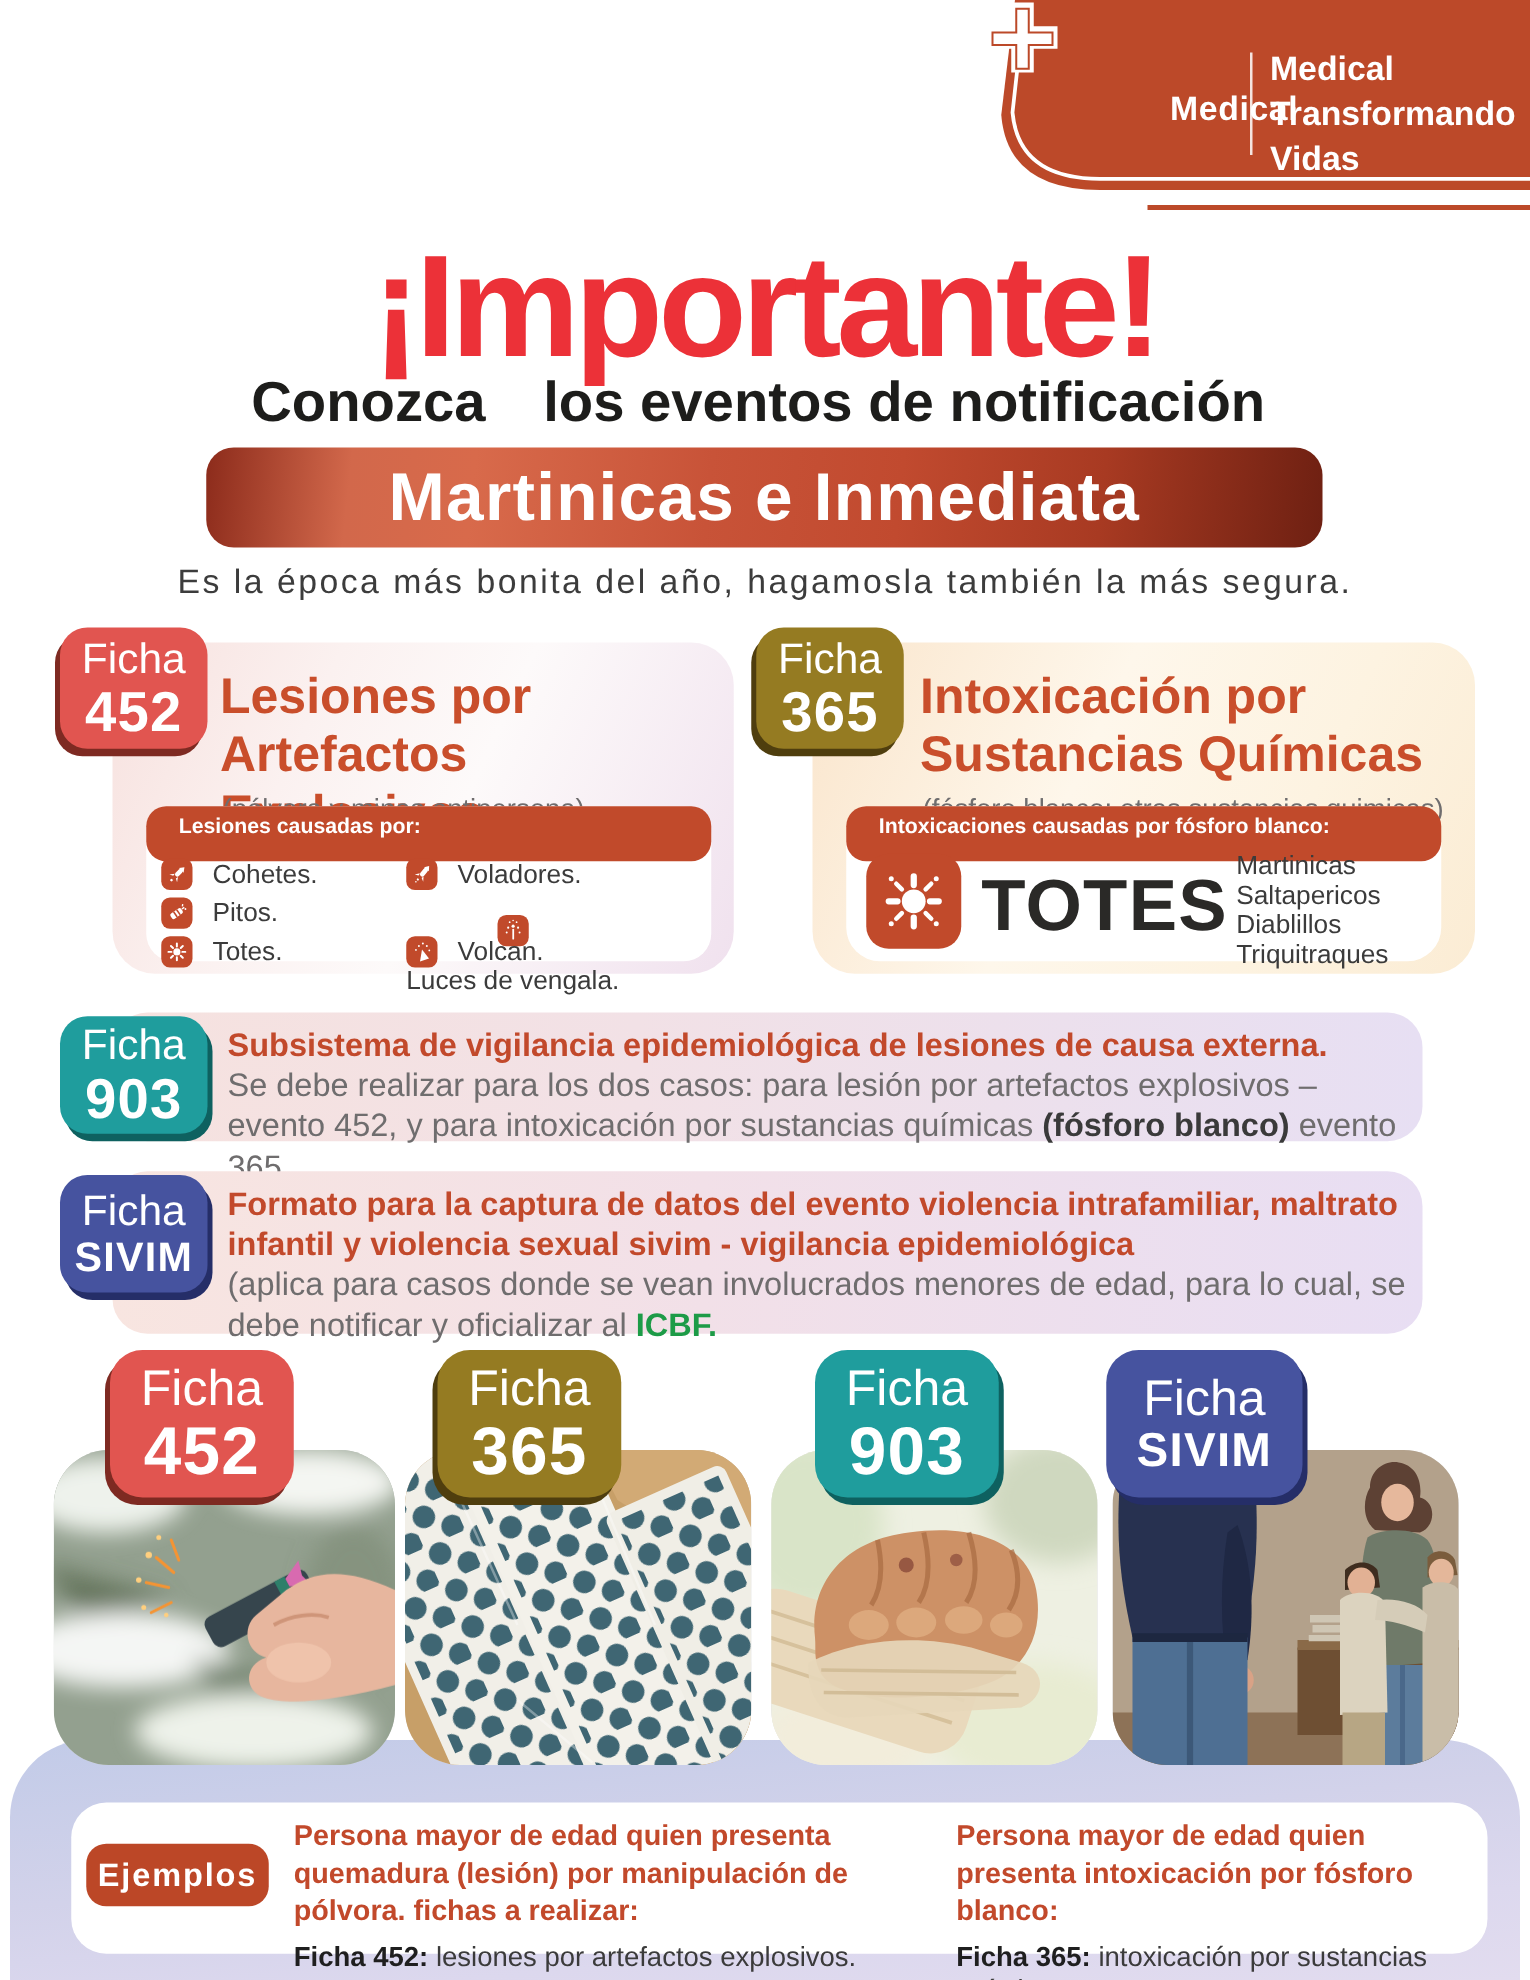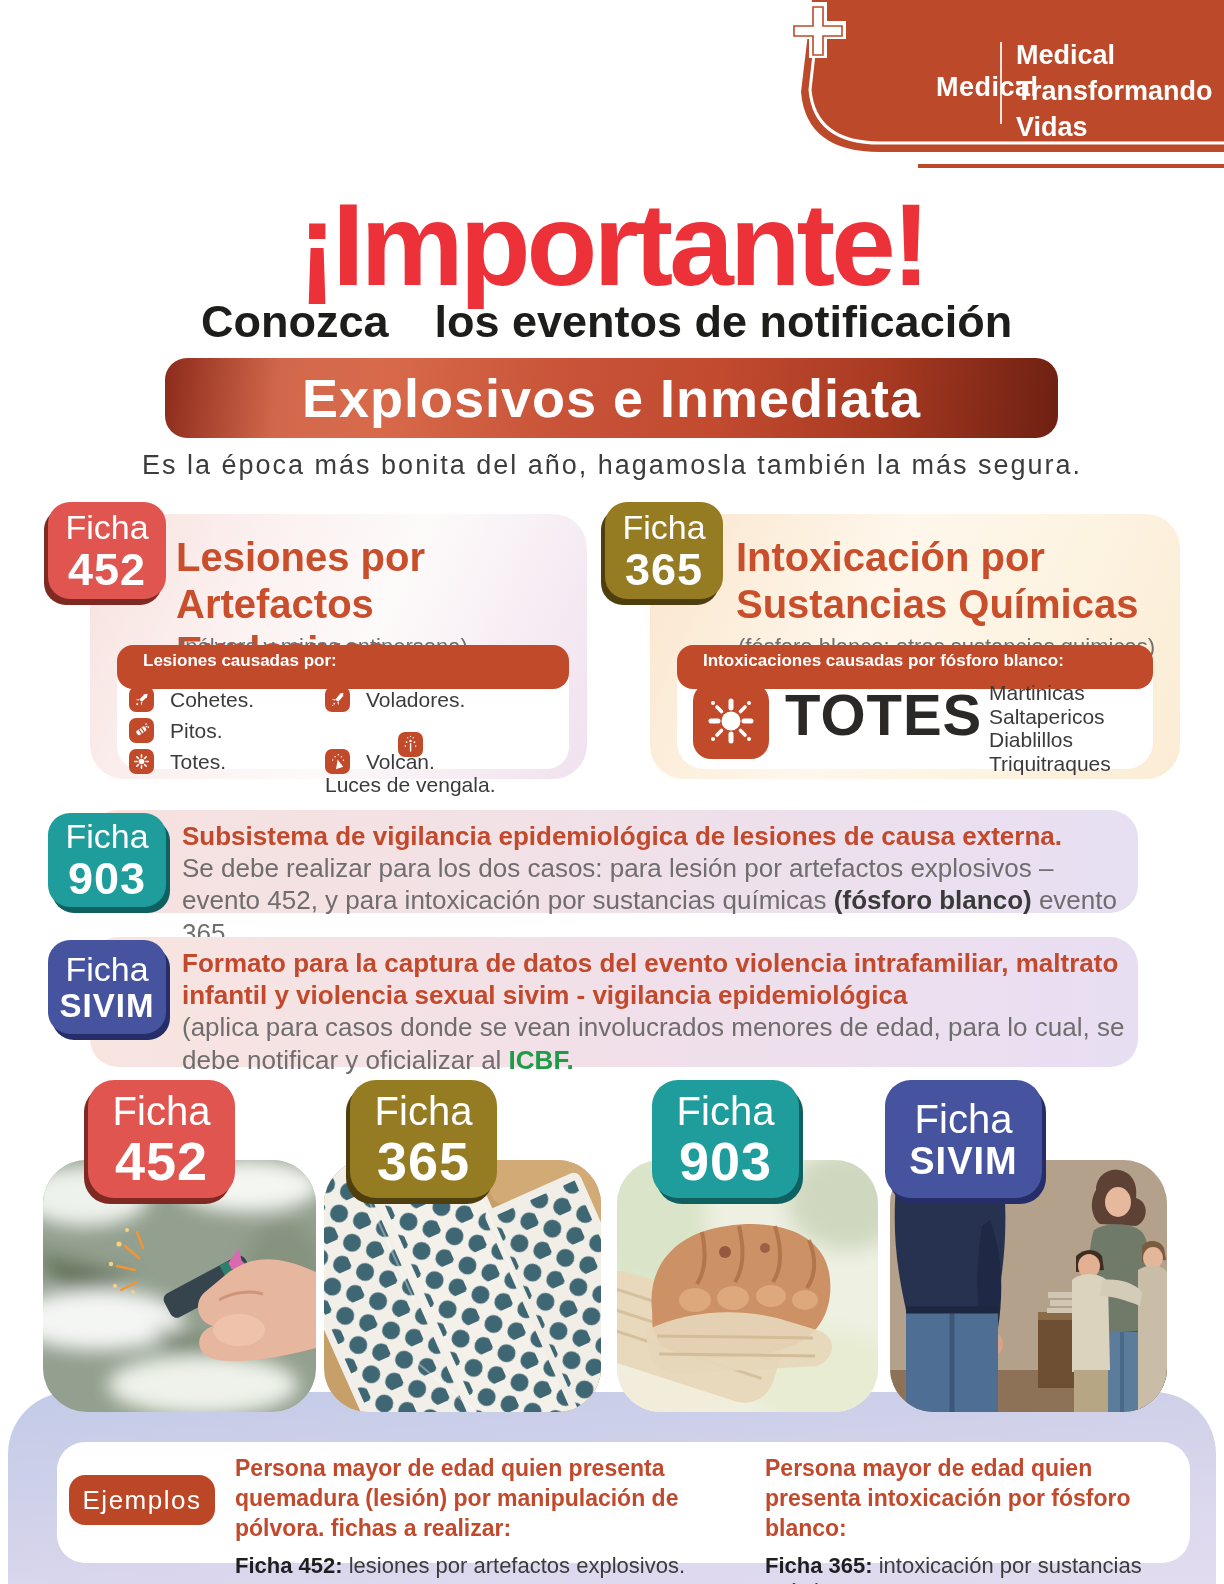--- a/index.html
+++ b/index.html
@@ -57,21 +57,21 @@
   .card-452 .white-box{width:452px;}
   .card-365 .white-box{width:476px;border-radius:27px;}
   .red-bar{position:absolute;left:0;top:0;right:0;height:44px;border-radius:16px;background:#c14a2b;
     color:#fff;font-size:17px;font-weight:bold;line-height:32px;padding-left:26px;box-sizing:border-box;}
   .fw-item{position:absolute;display:flex;align-items:center;gap:16px;}
   .fw-icon{width:25px;height:25px;border-radius:7px;background:#c14a2b;flex:0 0 auto;
     display:flex;align-items:center;justify-content:center;}
   .fw-label{font-size:21px;color:#3b3b3b;}
   .totes-tile{position:absolute;left:16px;top:38px;width:76px;height:76px;border-radius:18px;background:#c14a2b;
     display:flex;align-items:center;justify-content:center;}
-  .totes-word{position:absolute;left:108px;top:36px;font-size:58px;font-weight:800;color:#2a2927;letter-spacing:1px;}
+  .totes-word{position:absolute;left:108px;top:46px;font-size:58px;font-weight:800;color:#2a2927;letter-spacing:1px;}
   .totes-list{position:absolute;left:312px;top:36px;font-size:21px;color:#3b3b3b;line-height:1.12;}
 
   
   .wide-row{position:absolute;left:90px;width:1048px;border-radius:28px;z-index:2;}
   .row-903{top:810px;height:103px;
     background:linear-gradient(90deg,#f6e2df 0%,#f2e1e6 40%,#e7dff3 100%);}
   .row-sivim{top:937px;height:130px;
     background:linear-gradient(90deg,#f8e5e0 0%,#f2e0e8 45%,#e8def3 100%);}
   .wide-row .badge{left:-42px;top:3px;width:118px;height:94px;}
   .row-text{position:absolute;left:92px;top:10px;width:945px;font-size:26px;line-height:1.24;color:#6f6d6e;}
@@ -84,21 +84,21 @@
   .photo-card svg{display:block;}
   .g-badge{width:147px;height:118px;border-radius:26px;top:1080px;z-index:3;}
   .g-badge .bf{font-size:40px;}
   .g-badge .bn{font-size:54px;}
   .g-badge.badge-sivim .bn{font-size:38px;}
 
   
   .examples-panel{position:absolute;left:57px;top:1442px;width:1133px;height:121px;background:#fff;
     border-radius:28px;z-index:3;}
   .examples-pill{position:absolute;left:12px;top:33px;width:146px;height:50px;border-radius:16px;background:#bc4727;
-    display:flex;align-items:center;justify-content:center;color:#fff;font-size:26px;font-weight:400;letter-spacing:1.5px;}
+    display:flex;align-items:center;justify-content:center;color:#fff;font-size:26px;font-weight:700;letter-spacing:1.5px;}
   .ex-col{position:absolute;top:12px;}
   .ex-col-1{left:178px;width:525px;}
   .ex-col-2{left:708px;width:420px;}
   .ex-heading{font-size:23px;font-weight:bold;color:#c2492b;line-height:1.3;}
   .ex-item{font-size:22px;color:#3b3b3b;margin-top:9px;}
   .ex-item b{color:#1f1f1f;}
 </style>
 </head>
 <body>
 
@@ -125,21 +125,21 @@
         <div>Vidas</div>
       </div>
     </div>
   </div>
 
   <div class="main-title">¡Importante!</div>
   <div class="sub-row">
     <span>Conozca</span>
     <span>los eventos de notificación</span>
   </div>
-  <div class="banner-pill">Explosivos e Inmediata</div>
+  <div class="banner-pill">Martinicas e Inmediata</div>
   <div class="tagline">Es la época más bonita del año, hagamosla también la más segura.</div>
 
   <div class="card card-452">
     <div class="badge badge-452">
       <span class="bf">Ficha</span>
       <span class="bn">452</span>
     </div>
     <div class="card-title">
       <div>Lesiones por</div>
       <div>Artefactos Explosivos</div>

